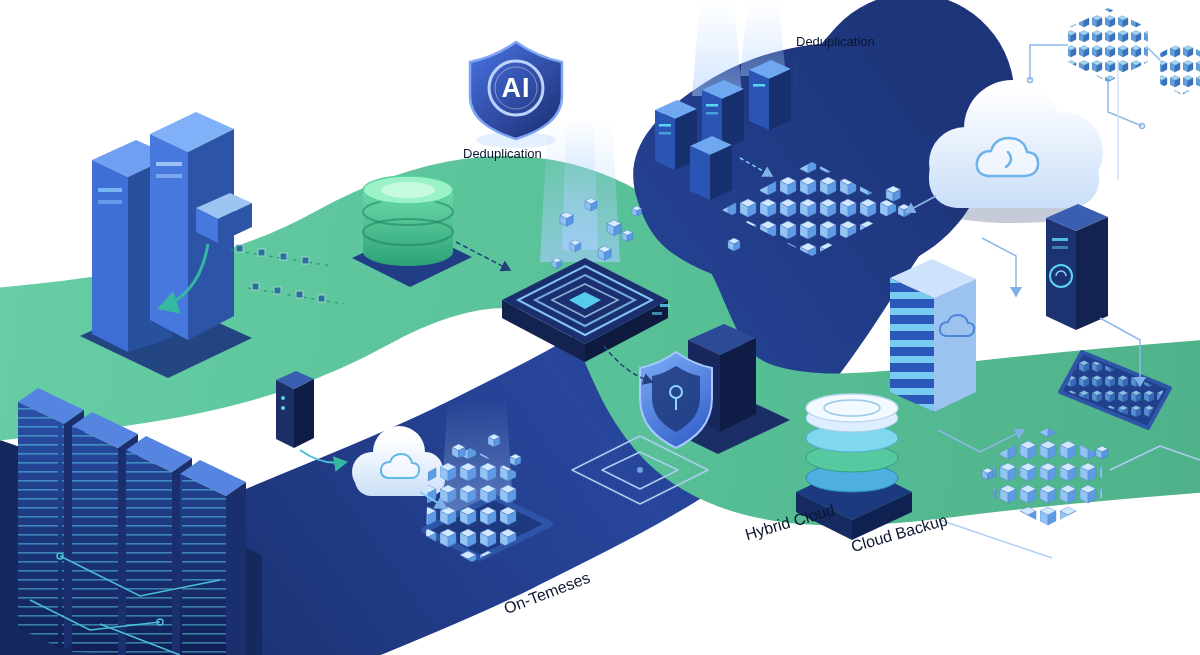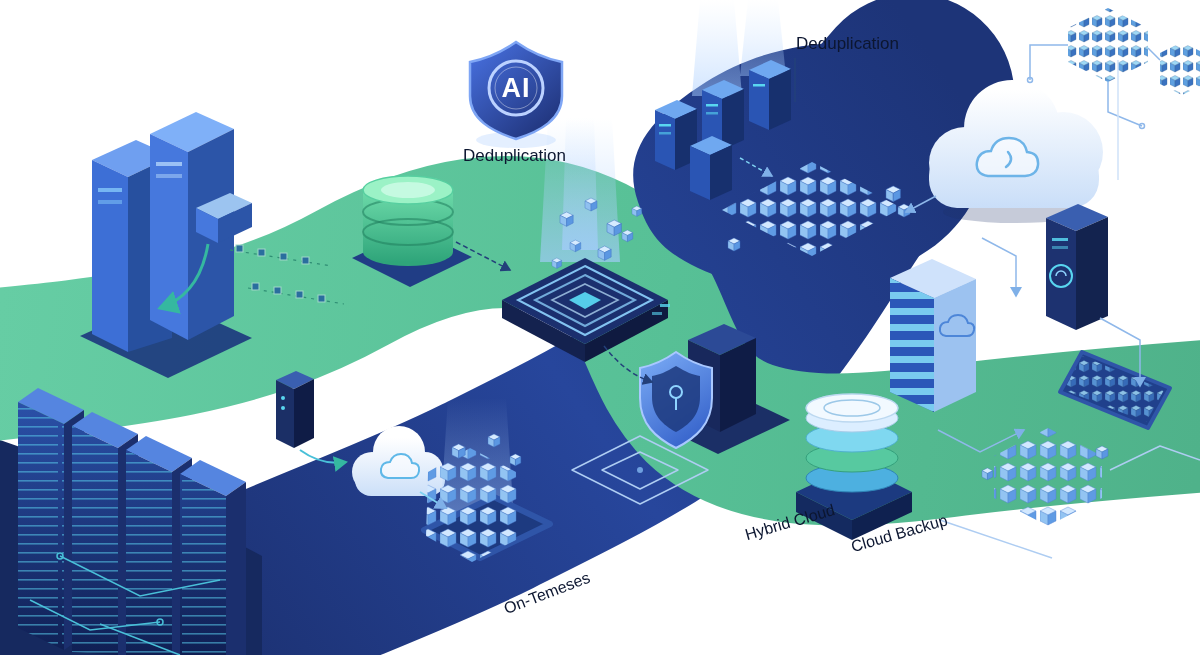--- a/index.html
+++ b/index.html
@@ -1,19 +1,19 @@
 <!DOCTYPE html>
 <html><head>
 <meta charset="utf-8">
 <style>
   html,body{margin:0;padding:0;background:#ffffff;}
   .stage{position:relative;width:1200px;height:655px;background:#ffffff;overflow:hidden;
          font-family:"Liberation Sans",sans-serif;}
   .stage svg{position:absolute;left:0;top:0;}
-  .label{position:absolute;font-size:17px;font-weight:500;color:#0c1630;white-space:nowrap;}
+  .label{position:absolute;font-size:13px;font-weight:500;color:#0c1630;white-space:nowrap;}
   .label.rot16{transform:rotate(-16deg);transform-origin:left bottom;font-size:16px;}
   .label.rot21{transform:rotate(-21deg);transform-origin:left bottom;font-size:16px;}
   .ai-text{font-family:"Liberation Sans",sans-serif;font-weight:700;font-size:27px;fill:#ffffff;letter-spacing:1px;}
 </style>
 </head>
 <body>
 
 <div class="stage">
 <svg width="1200" height="655" viewBox="0 0 1200 655">
   <defs>

